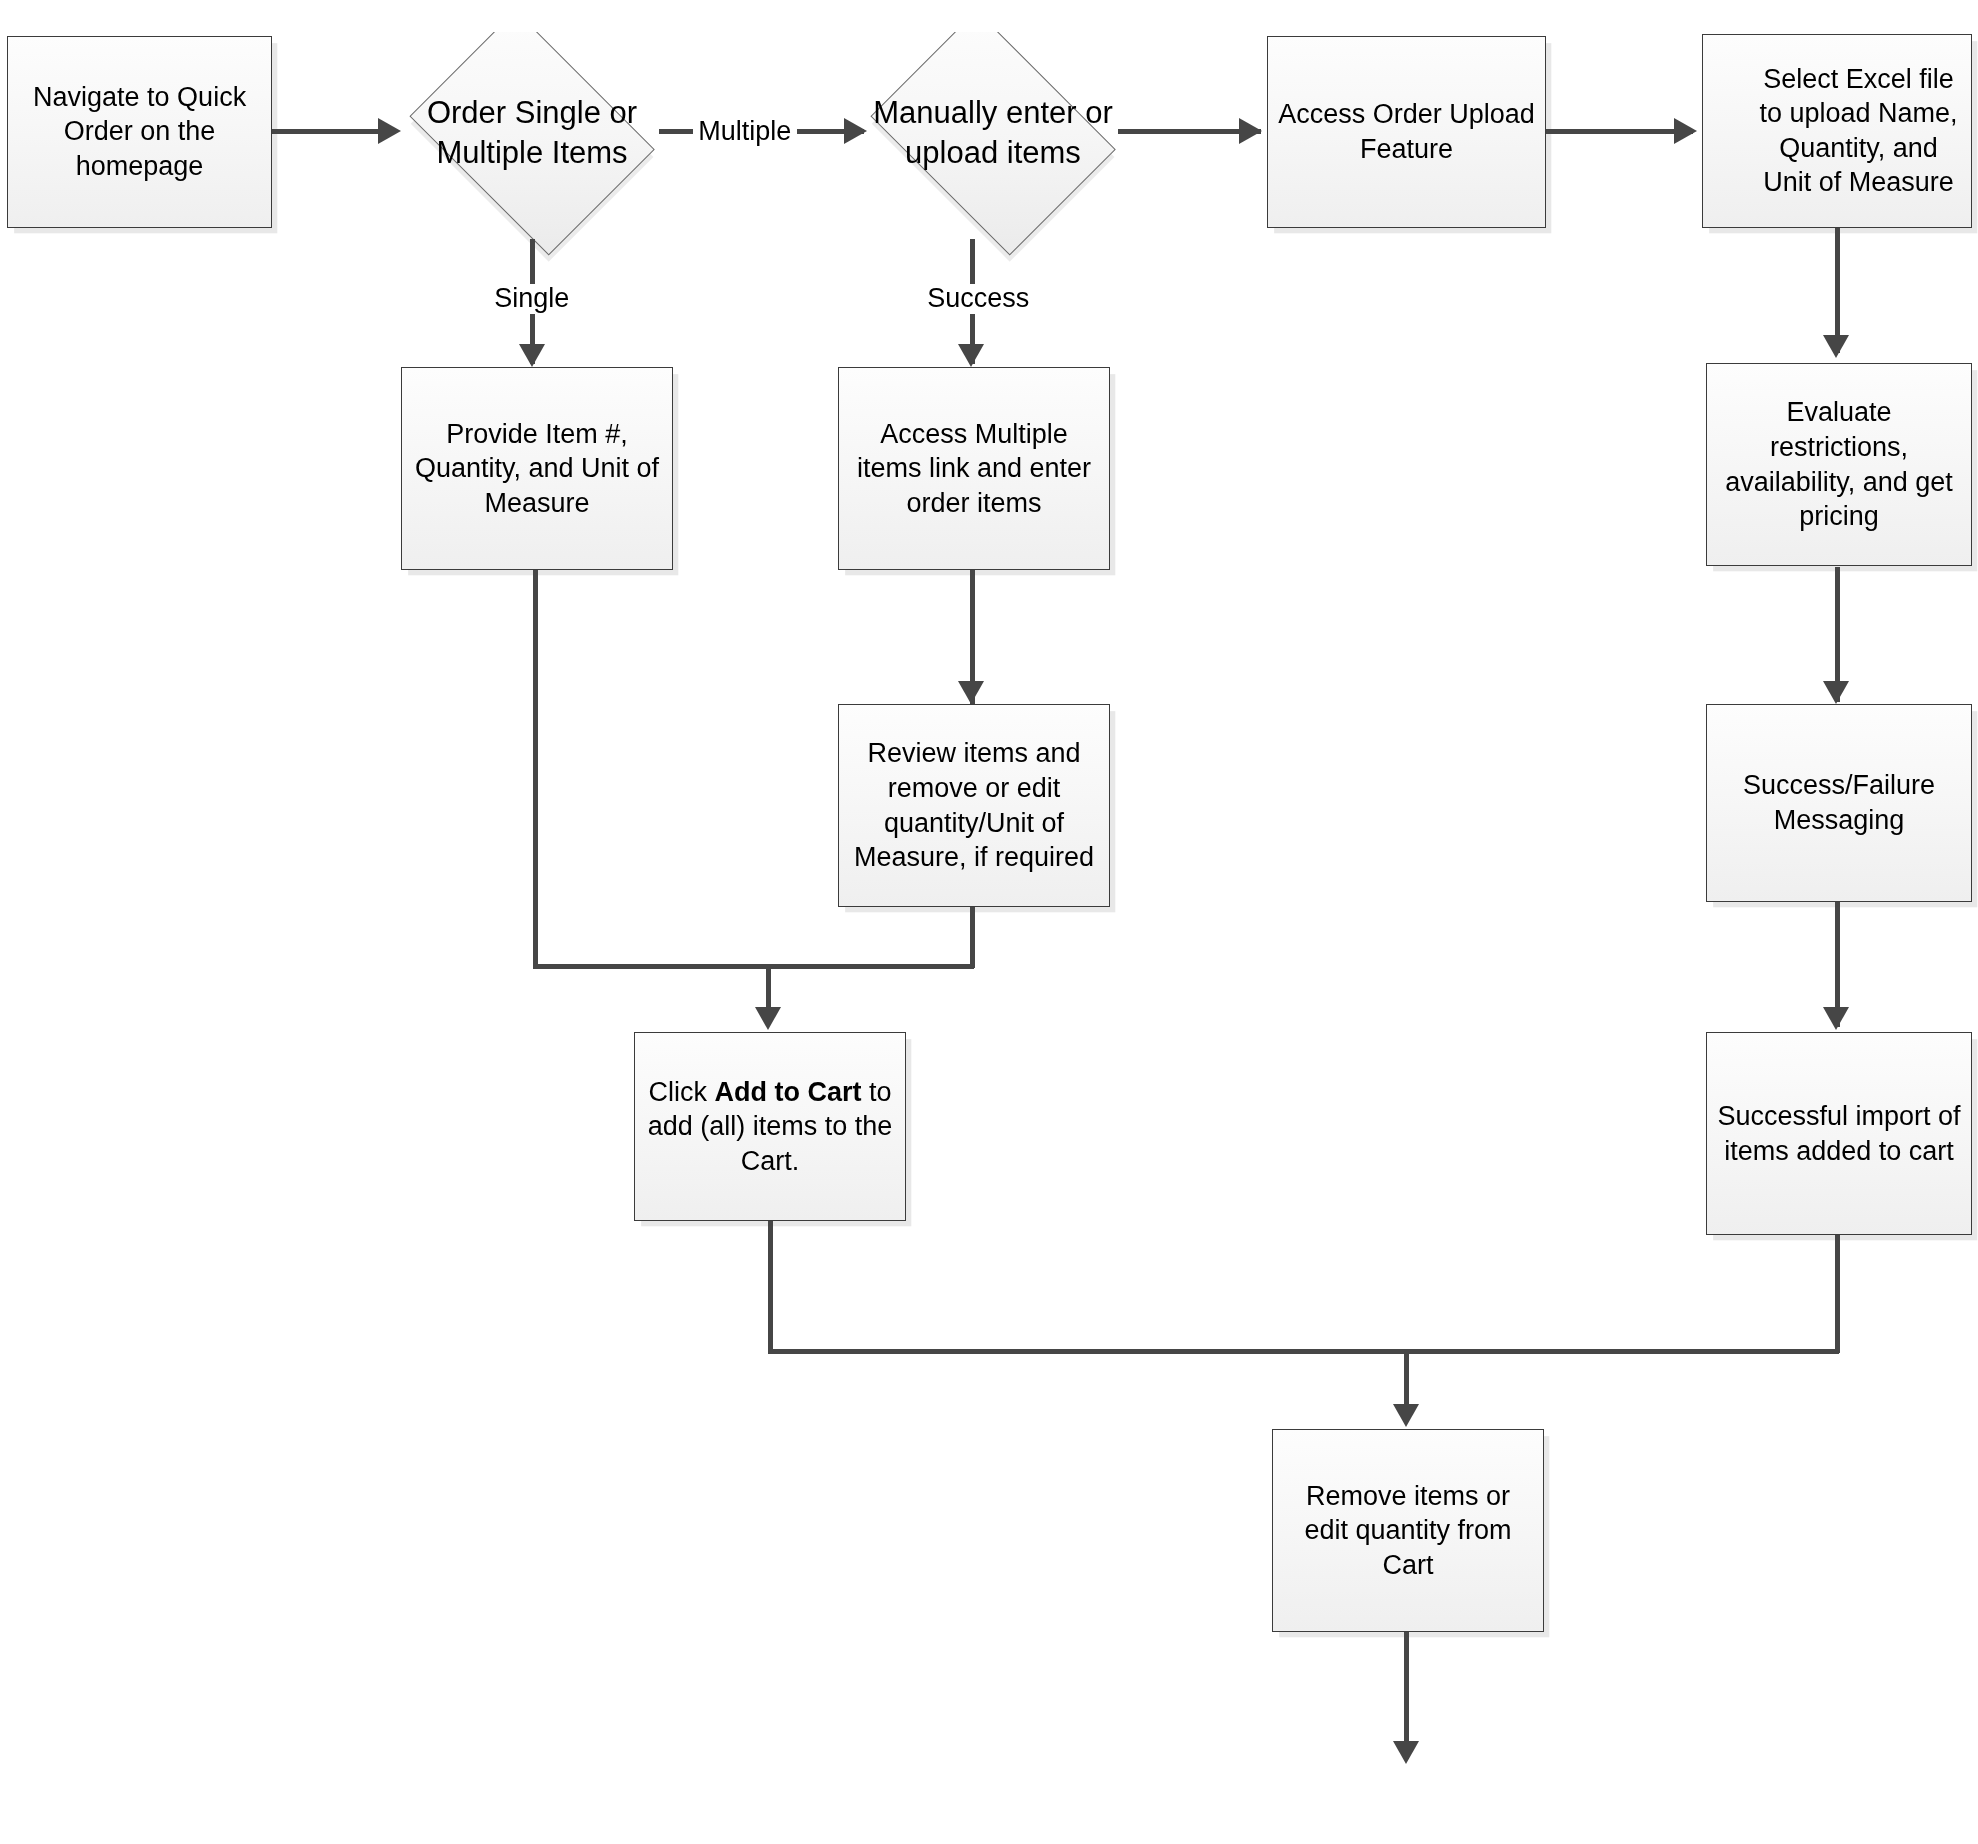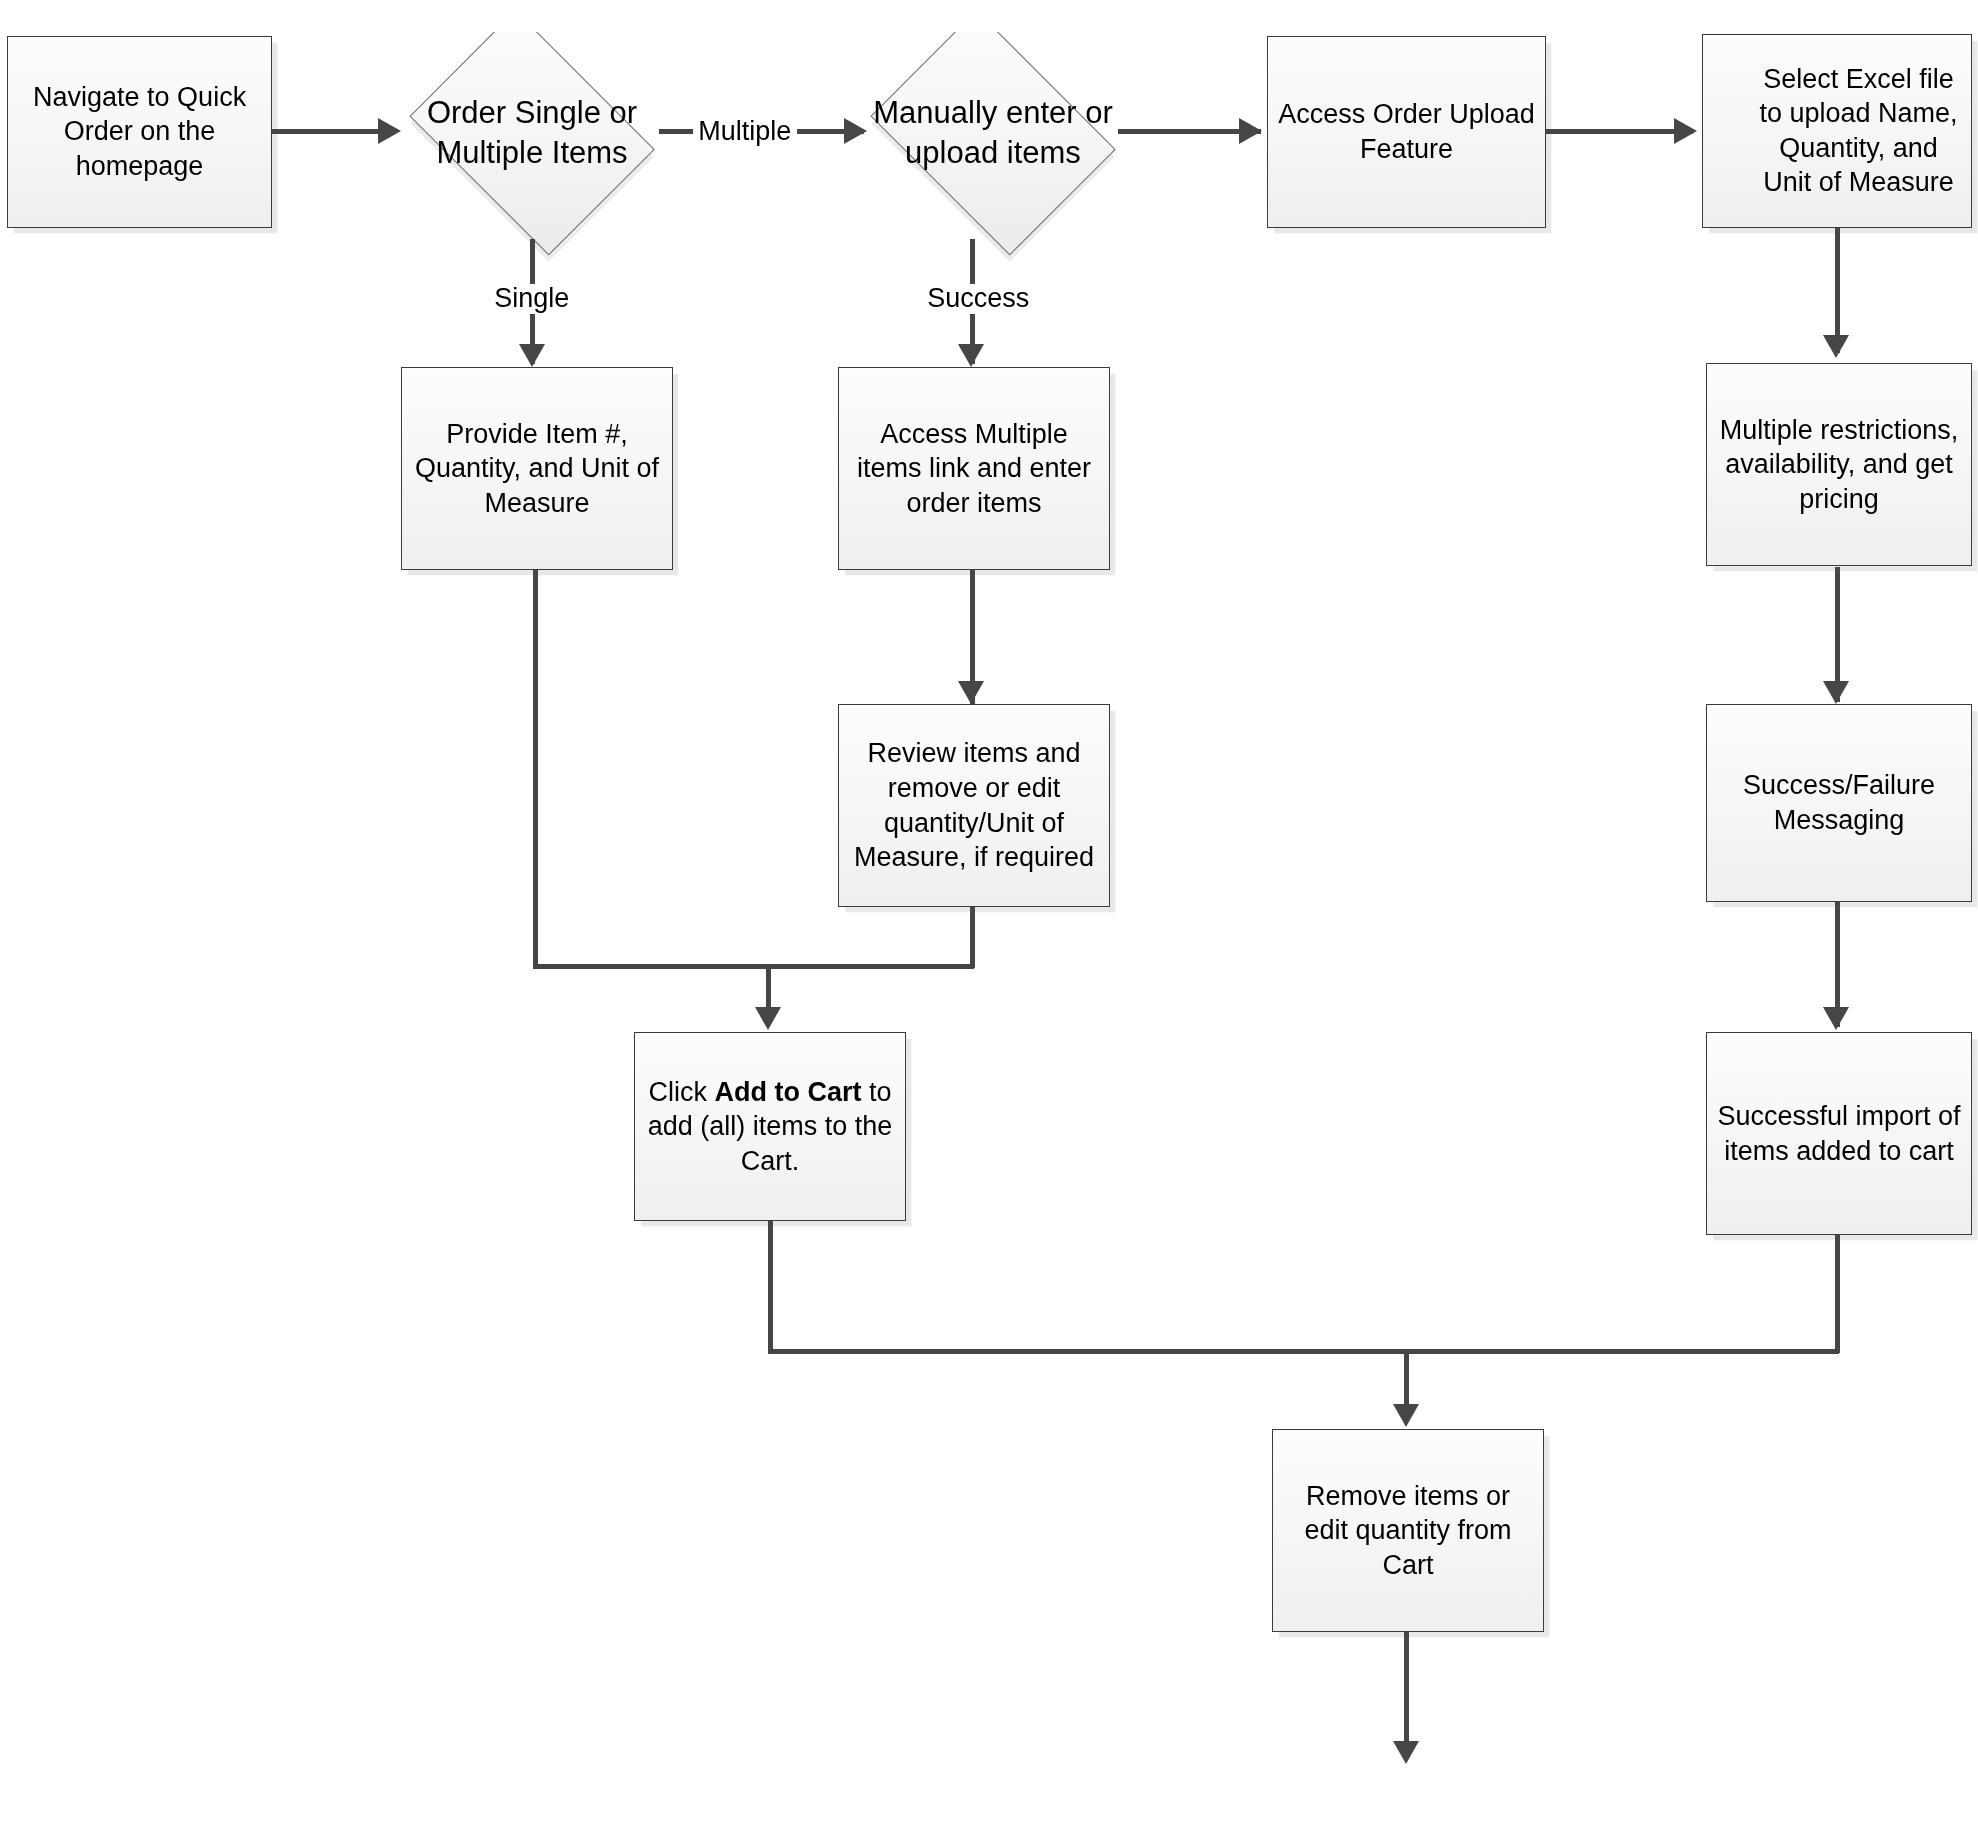--- a/index.html
+++ b/index.html
@@ -153,21 +153,21 @@
   <div class="arrow arrow-down" style="left:958px; top:312px;"></div>
 
   <div class="node" style="left:838px; top:335px; width:272px; height:203px;">
     <span class="txt">Access Multiple items link and enter order items</span>
   </div>
 
   <div class="ln lnv" style="left:1835px; top:196px; width:4.5px; height:125px;"></div>
   <div class="arrow arrow-down" style="left:1823px; top:303px;"></div>
 
   <div class="node" style="left:1706px; top:331px; width:266px; height:203px;">
-    <span class="txt">Multiple restrictions, availability, and get pricing</span>
+    <span class="txt">Evaluate restrictions, availability, and get pricing</span>
   </div>
 
   <div class="ln lnv" style="left:970px; top:538px; width:4.5px; height:134px;"></div>
   <div class="arrow arrow-down" style="left:958px; top:649px;"></div>
 
   <div class="node" style="left:838px; top:672px; width:272px; height:203px;">
     <span class="txt">Review items and remove or edit quantity/Unit of Measure, if required</span>
   </div>
 
   <div class="ln lnv" style="left:1835px; top:535px; width:4.5px; height:135px;"></div>

